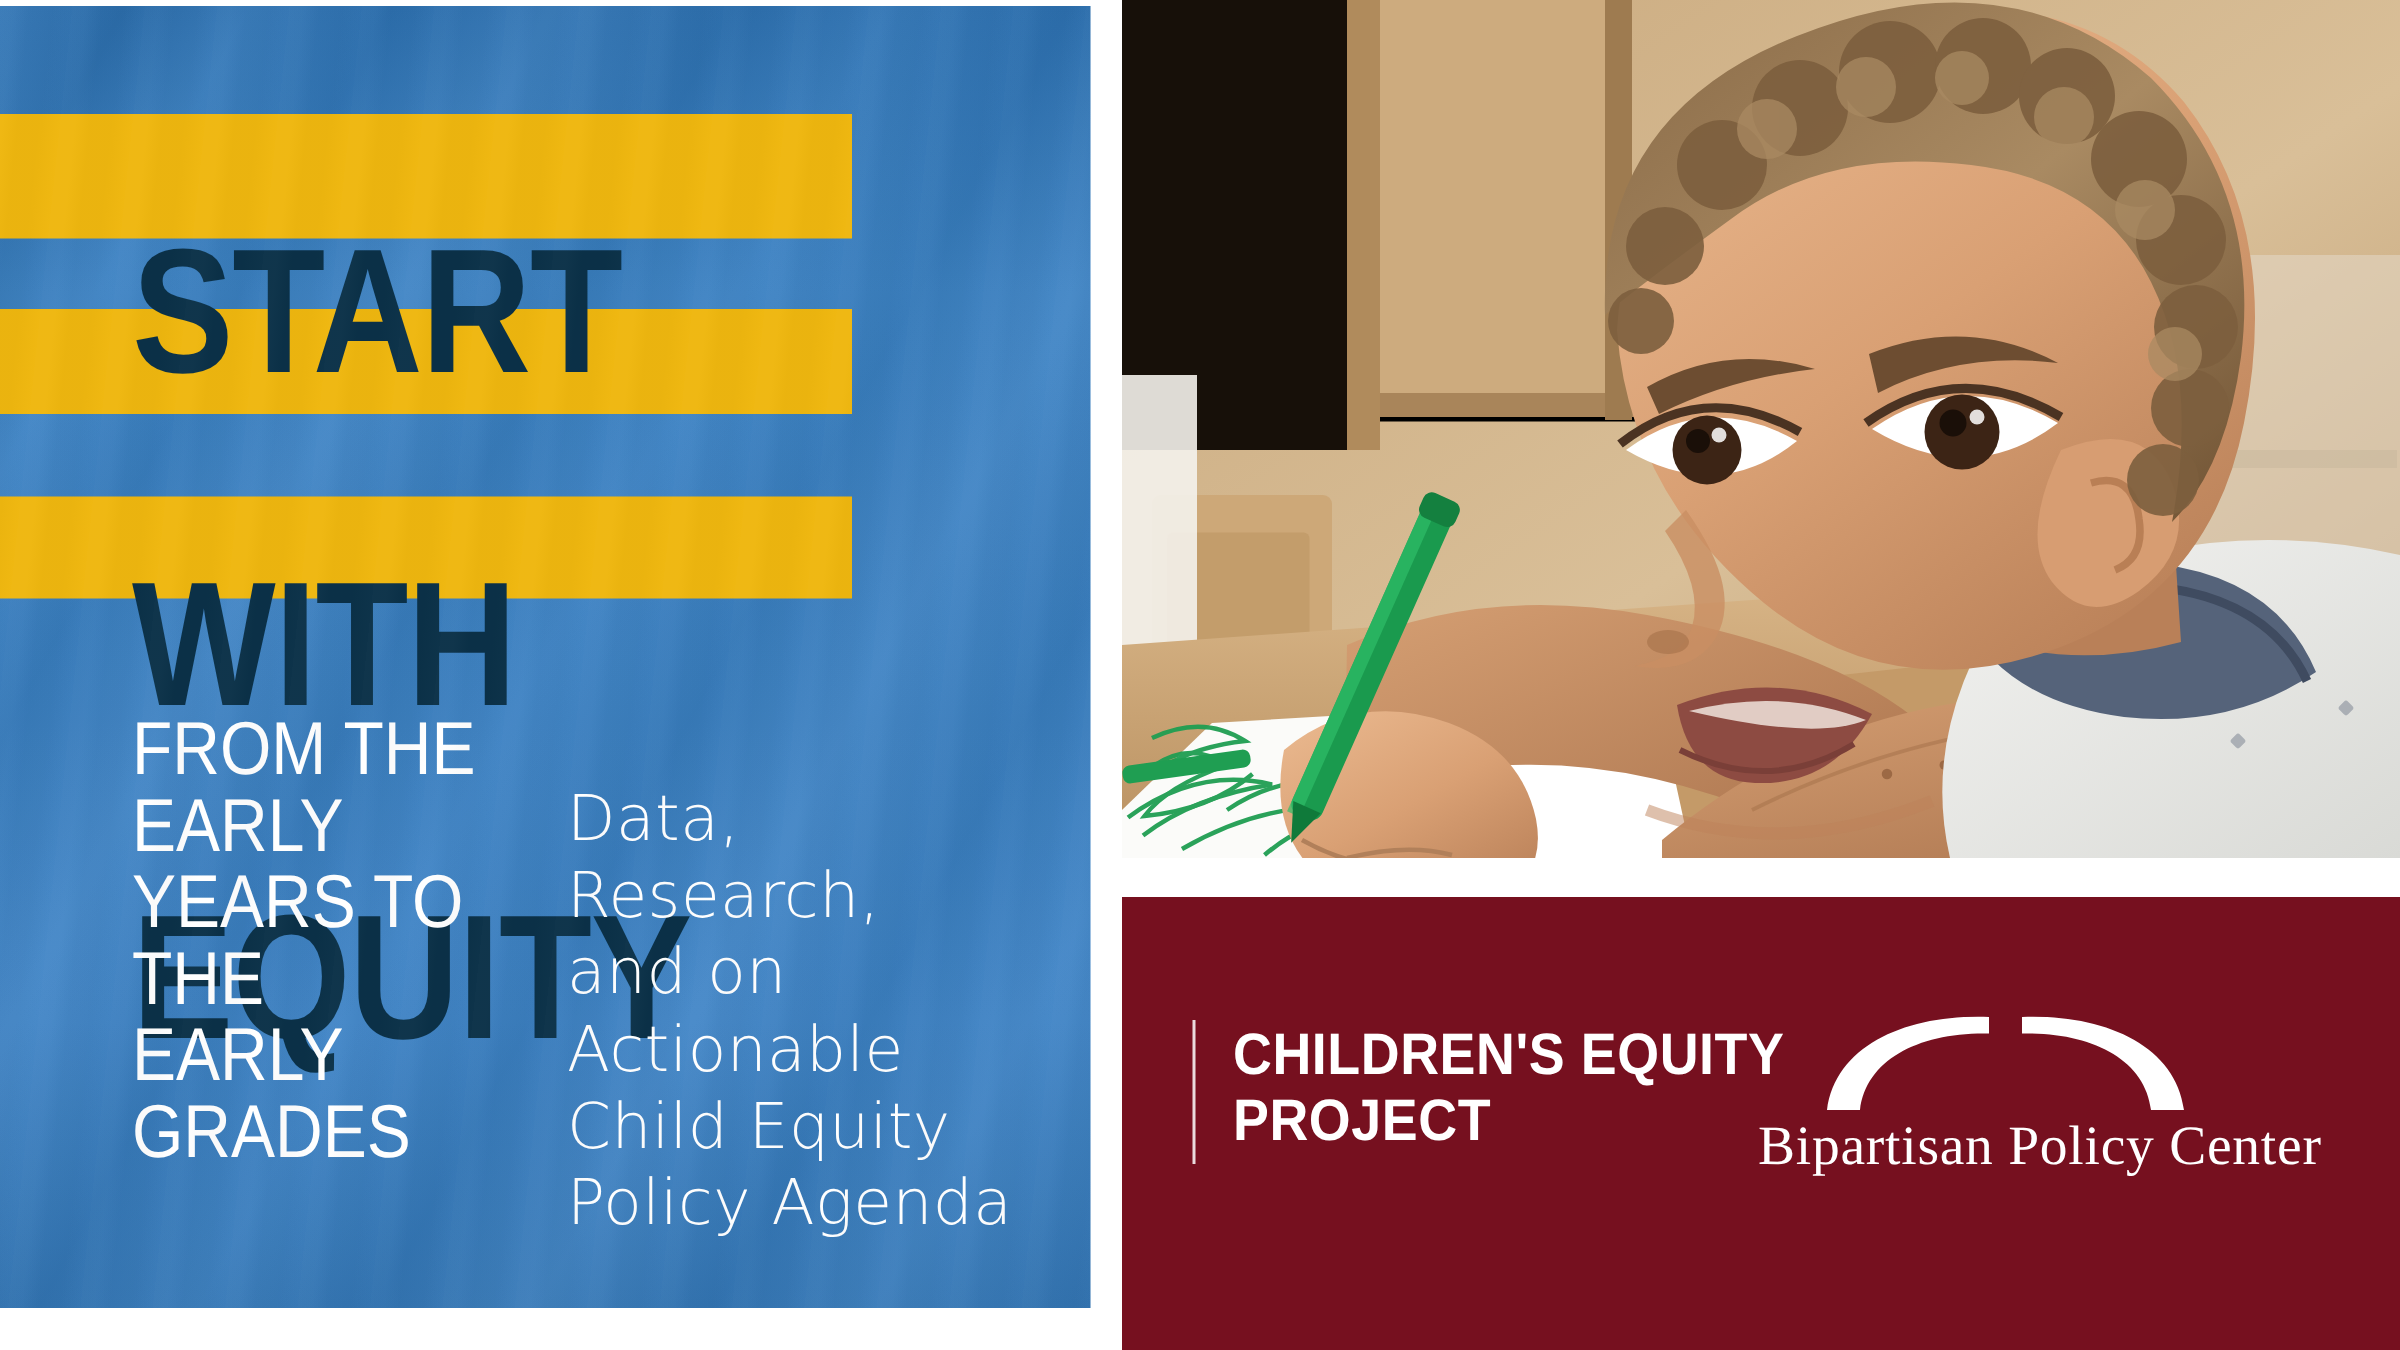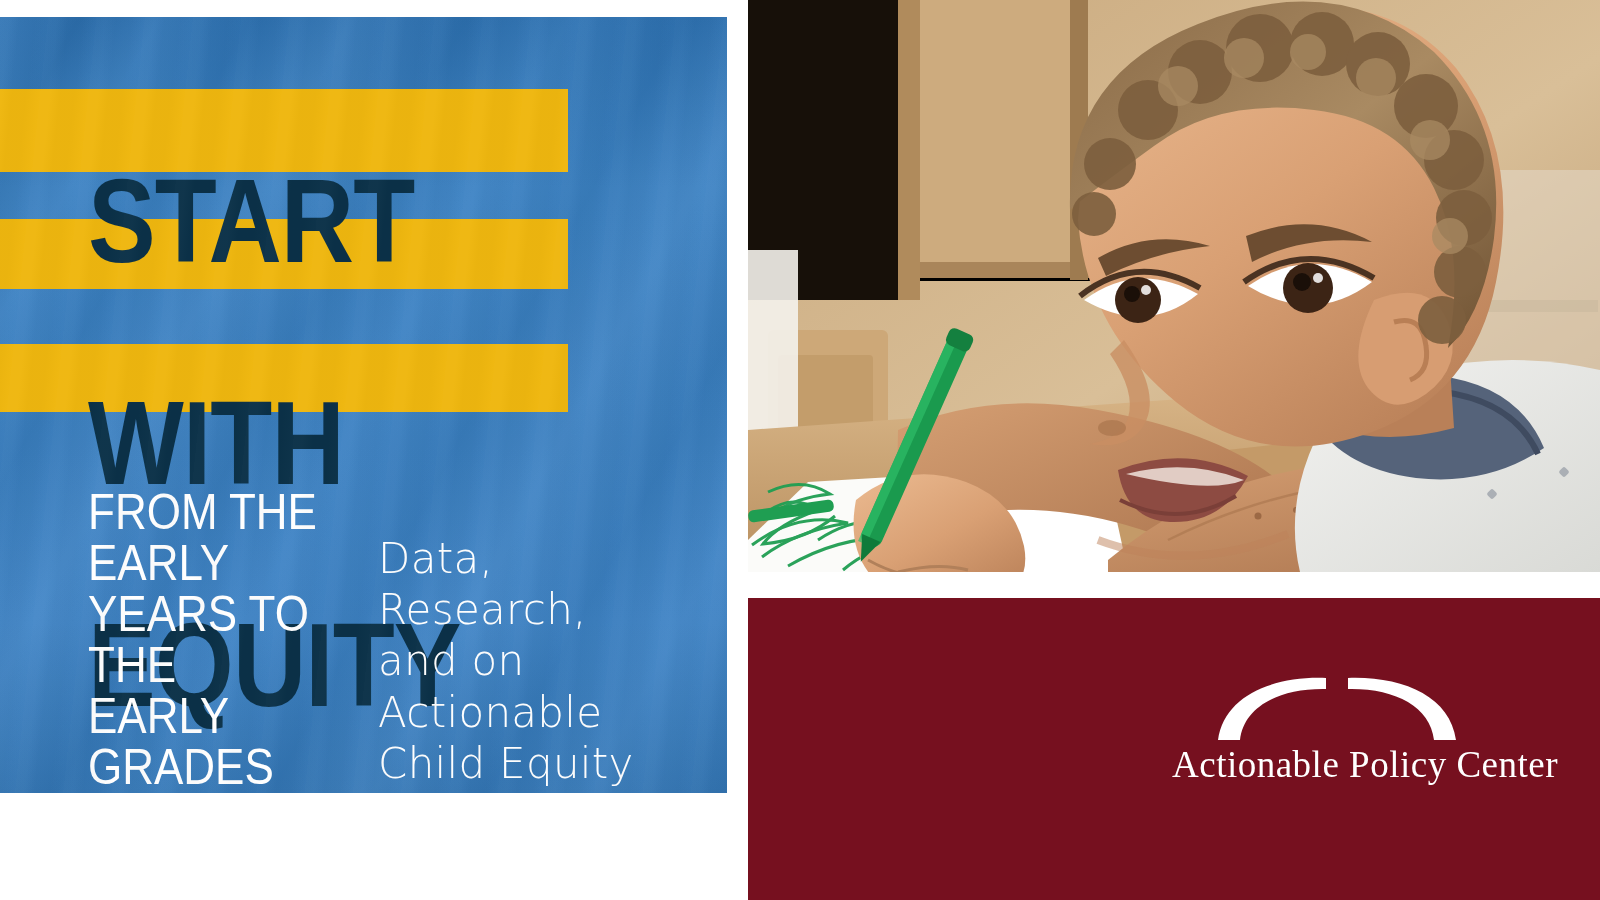--- a/index.html
+++ b/index.html
@@ -18,23 +18,23 @@
     width: 1600px;
     height: 900px;
     background: #ffffff;
     overflow: hidden;
   }
 
   
   .left-panel {
     position: absolute;
     left: 0;
-    top: 17px;
+    top: 4px;
     width: 727px;
-    height: 776px;
+    height: 868px;
     background:
       linear-gradient(118deg,
         rgba(255,255,255,0.055) 0%,
         rgba(0,0,0,0.07) 7%,
         rgba(255,255,255,0.05) 14%,
         rgba(0,0,0,0.05) 22%,
         rgba(255,255,255,0.06) 31%,
         rgba(0,0,0,0.055) 41%,
         rgba(255,255,255,0.045) 50%,
         rgba(0,0,0,0.05) 60%,
@@ -358,22 +358,27 @@
       <path d="M370 470 q68 -26 130 6 q-26 48 -78 46 q-44 -2 -52 -52 Z" fill="#8d4b42"></path>
       <path d="M378 474 q62 -16 118 6 q-34 14 -118 -6 Z" fill="#f0e3db" opacity="0.85"></path>
       <path d="M372 500 q60 30 116 -4" stroke="#7a3f38" stroke-width="4" fill="none"></path>
 
       <path d="M350 540 q90 34 190 -6" stroke="#bd8259" stroke-width="8" fill="none" opacity="0.5"></path>
     </svg>
   </div>
 
   <div class="footer-bar"></div>
 
+  <div class="cep-lockup">
+    <div class="cep-rule"></div>
+    <div class="cep-name">CHILDREN'S EQUITY
+PROJECT</div>
+  </div>
 
   <div class="bpc-logo">
     <svg class="bpc-arch" width="246" height="66" viewBox="0 0 246 66">
       <path d="M4 64 C 10 20, 58 0, 112 2 L112 13 C 66 12, 30 30, 26 64 Z" fill="#ffffff"></path>
       <path d="M242 64 C 236 20, 188 0, 134 2 L134 13 C 180 12, 216 30, 220 64 Z" fill="#ffffff"></path>
     </svg>
-    <div class="bpc-word">Actionable Policy Center</div>
+    <div class="bpc-word">Bipartisan Policy Center</div>
   </div>
 
 </div>
 
 </body></html>

